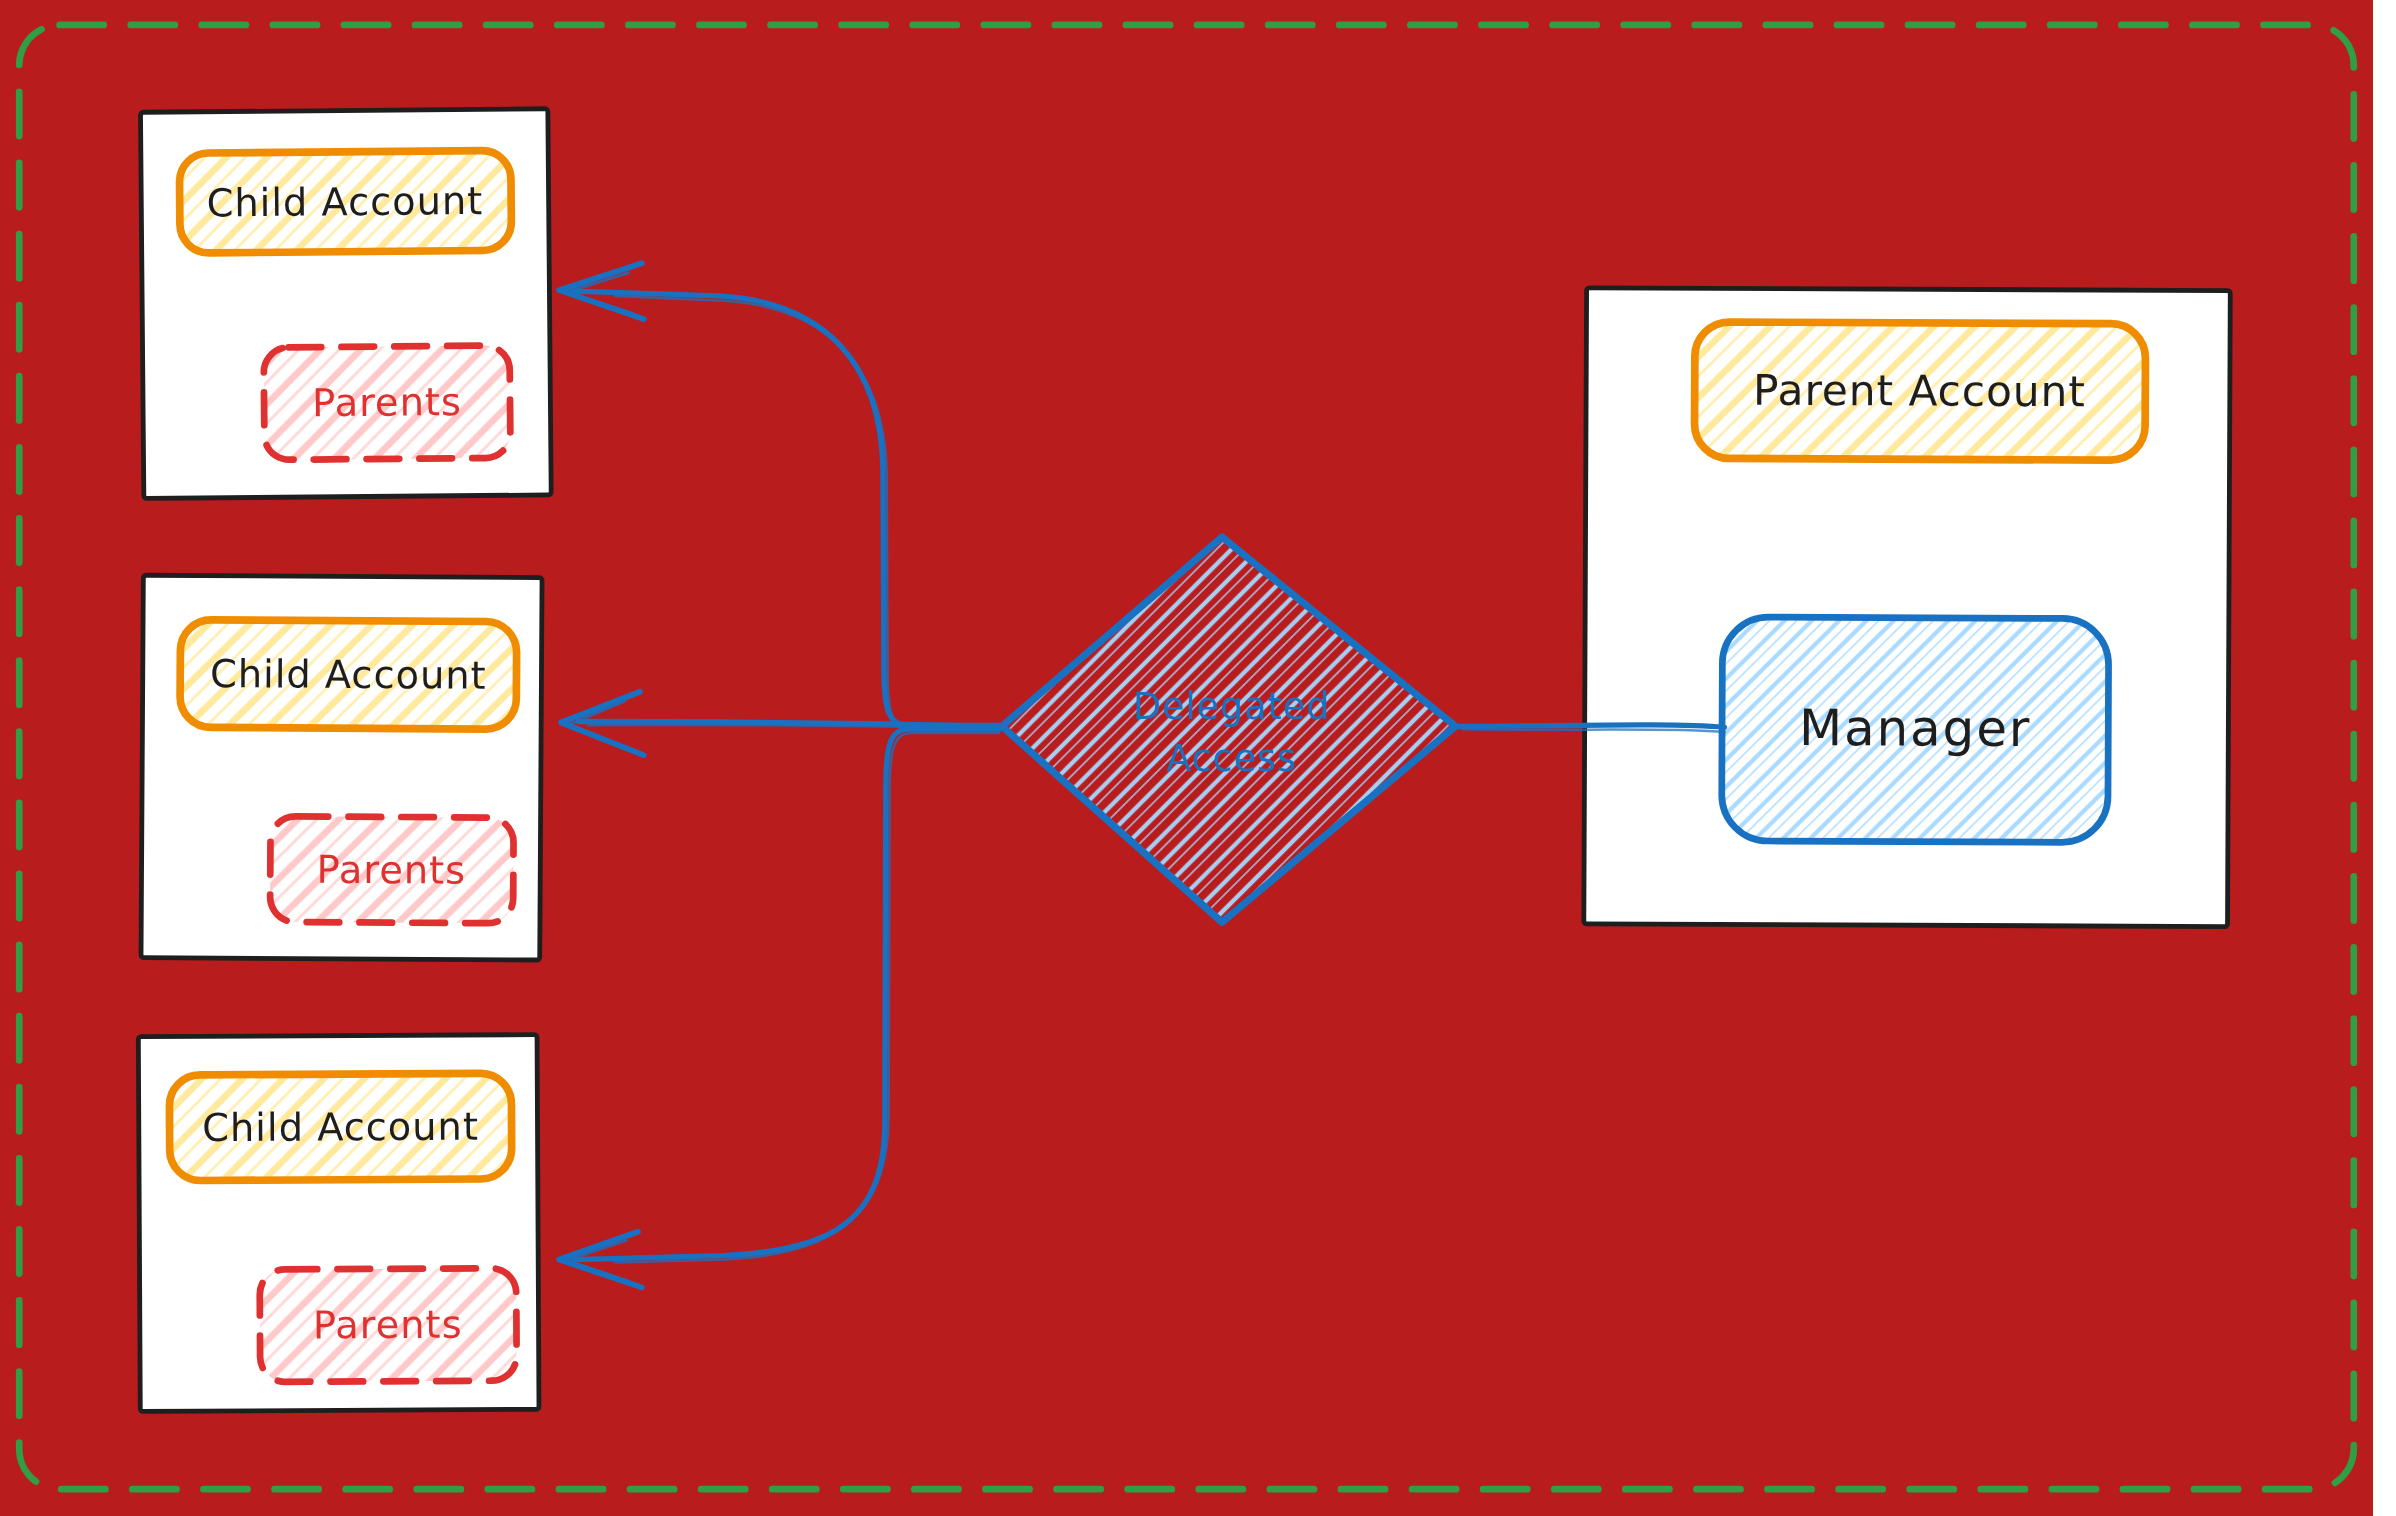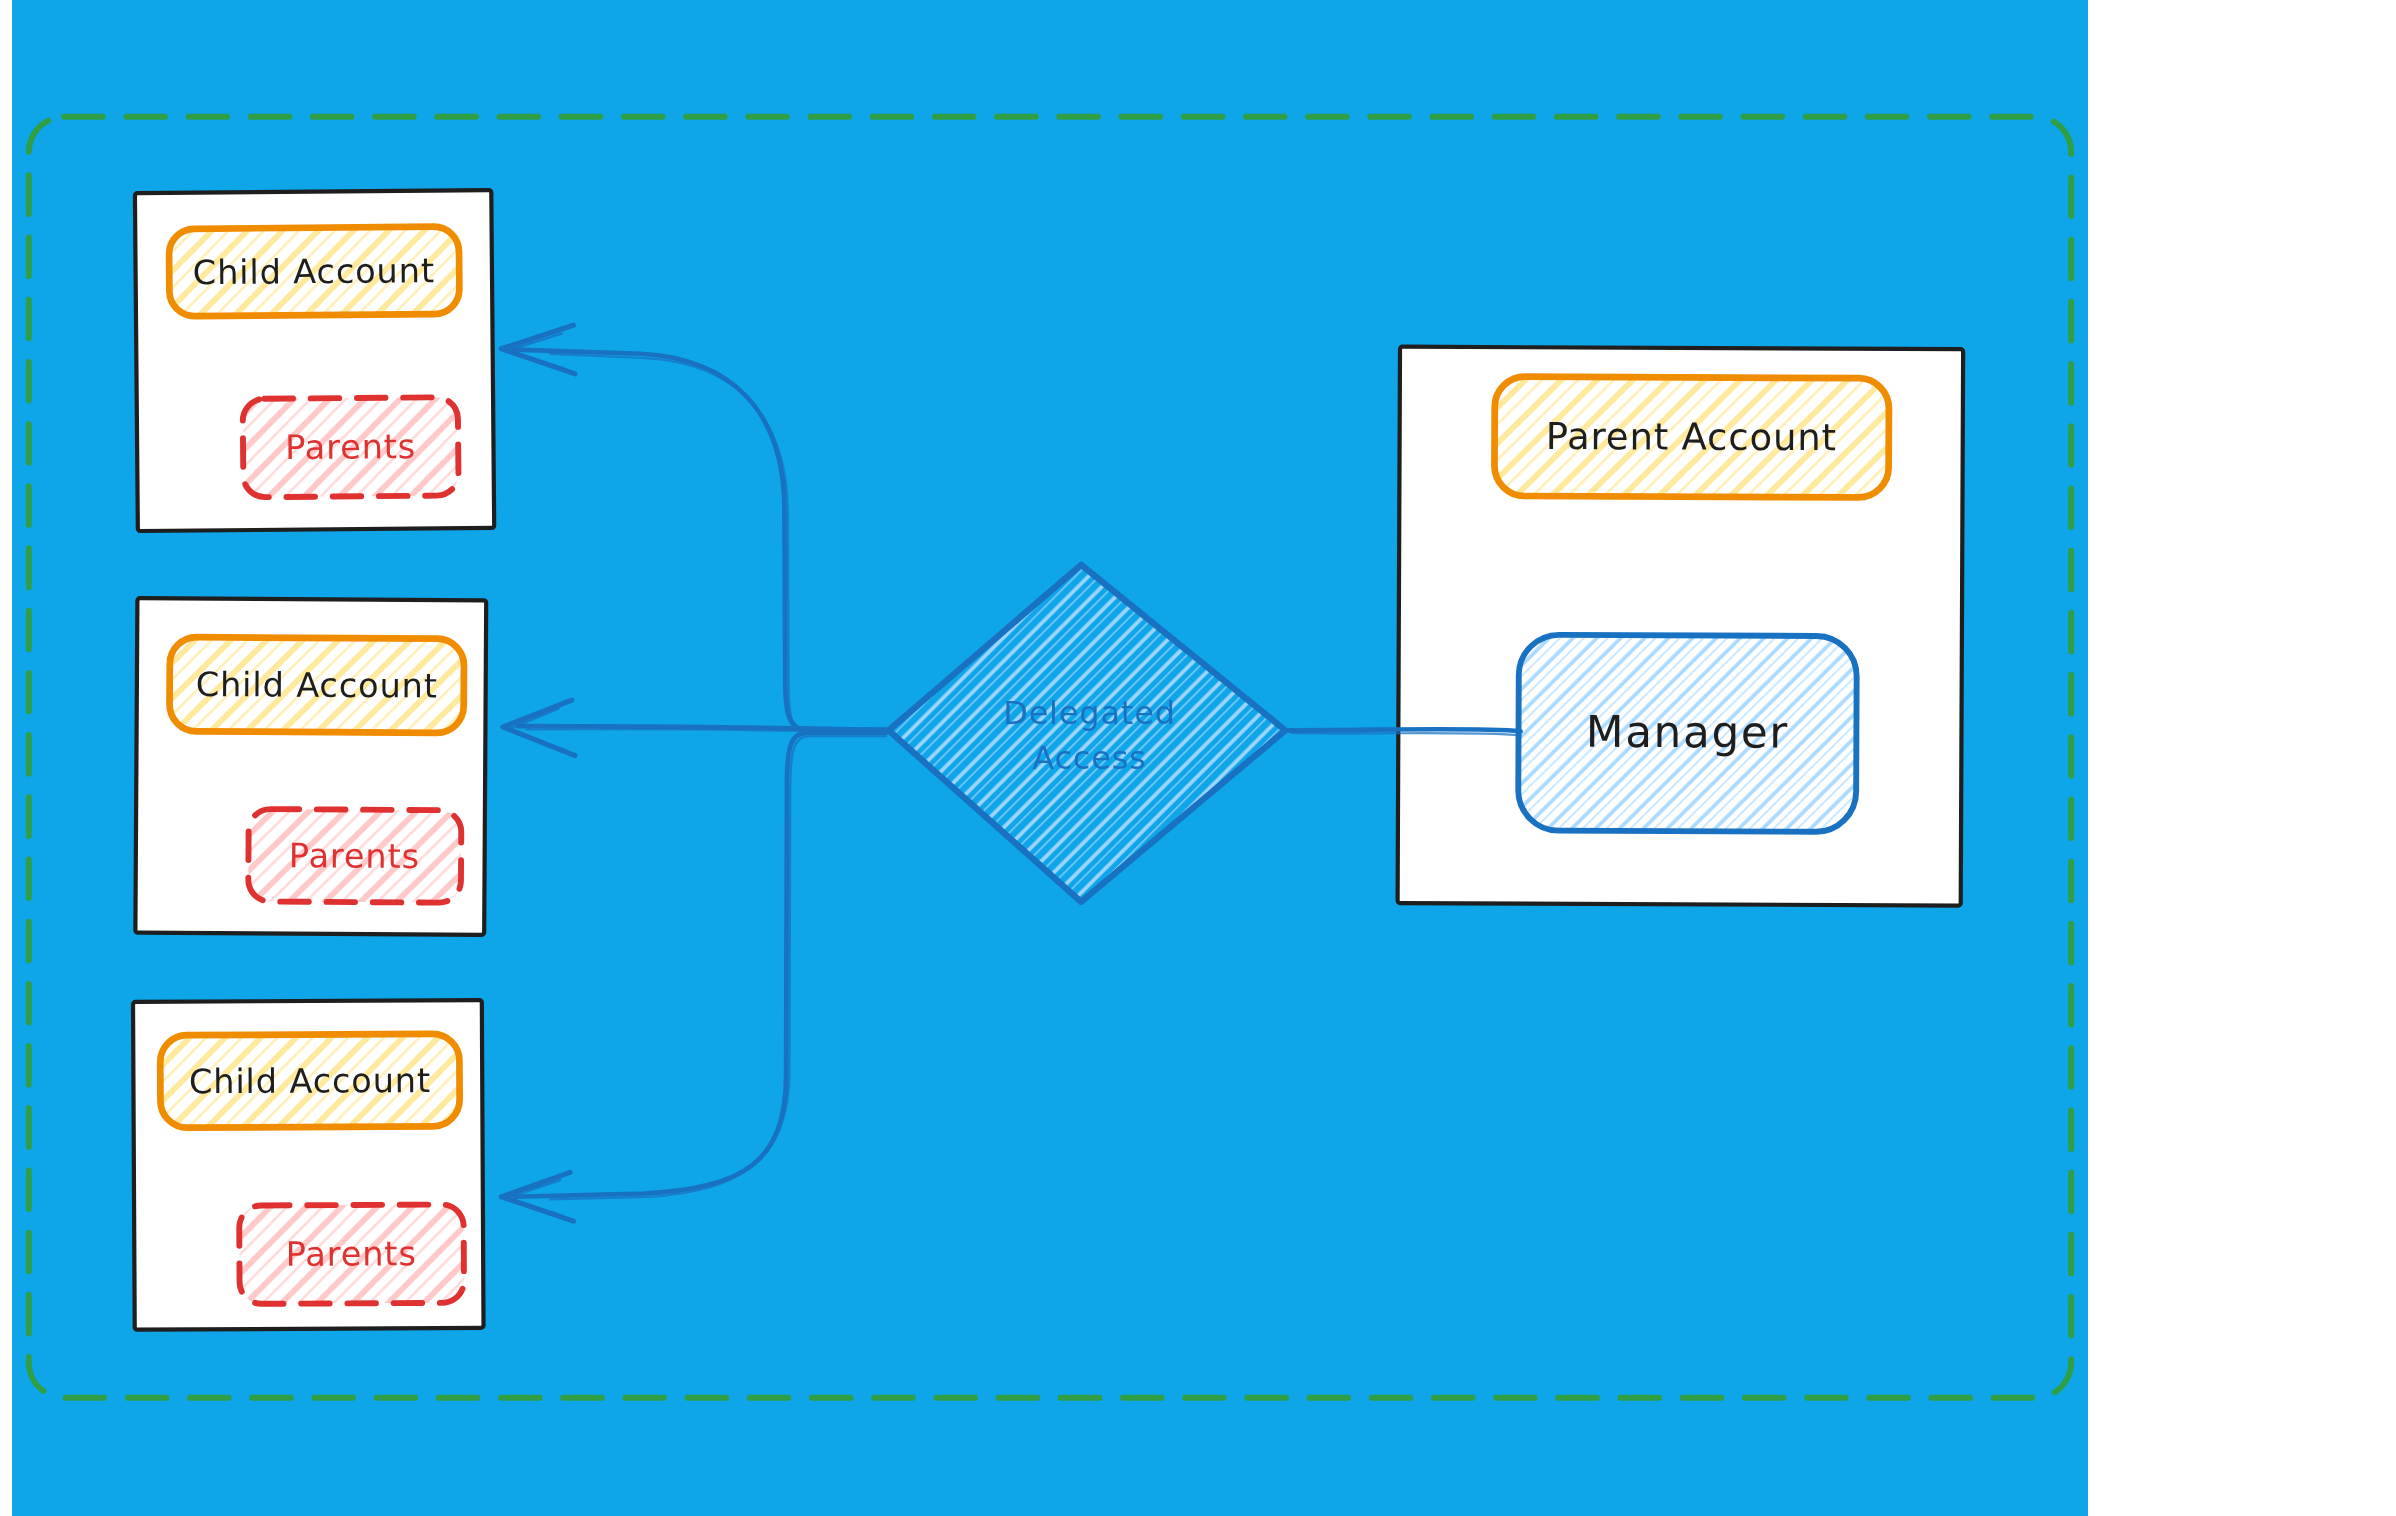--- a/index.html
+++ b/index.html
@@ -1,16 +1,16 @@
 <!DOCTYPE html>
 <html style="--border-green: #2f9e44; --ink-black: #1e1e1e; --accent-blue: #1971c2; --fill-blue: #a5d8ff; --accent-orange: #f08c00; --fill-yellow: #ffd43b; --accent-red: #e03131; --fill-red: #ff8787;"><head>
 <meta charset="utf-8">
 <style>
   html,body { margin:0; padding:0; background:#ffffff; }
-  .canvas { position:relative; width:2076px; height:1517px; background:#0ea5e9; overflow:hidden;margin-left:12px; }
+  .canvas { position:relative; width:2373px; height:1517px; background:#b91c1c; overflow:hidden; }
   svg { display:block; width:100%; height:100%; }
 
   text { text-anchor:middle; font-family:"DejaVu Sans", cursive, sans-serif; font-weight:500; }
   .tb    { fill:var(--ink-black,#1e1e1e); }
   .tr    { fill:var(--accent-red,#e03131); }
   .tblue { fill:var(--accent-blue,#1971c2); }
   .s40 { font-size:40px; letter-spacing:1px; }
   .s44 { font-size:44px; letter-spacing:1px; }
   .s38 { font-size:38px; letter-spacing:1px; }
   .s52 { font-size:52px; letter-spacing:2px; }

